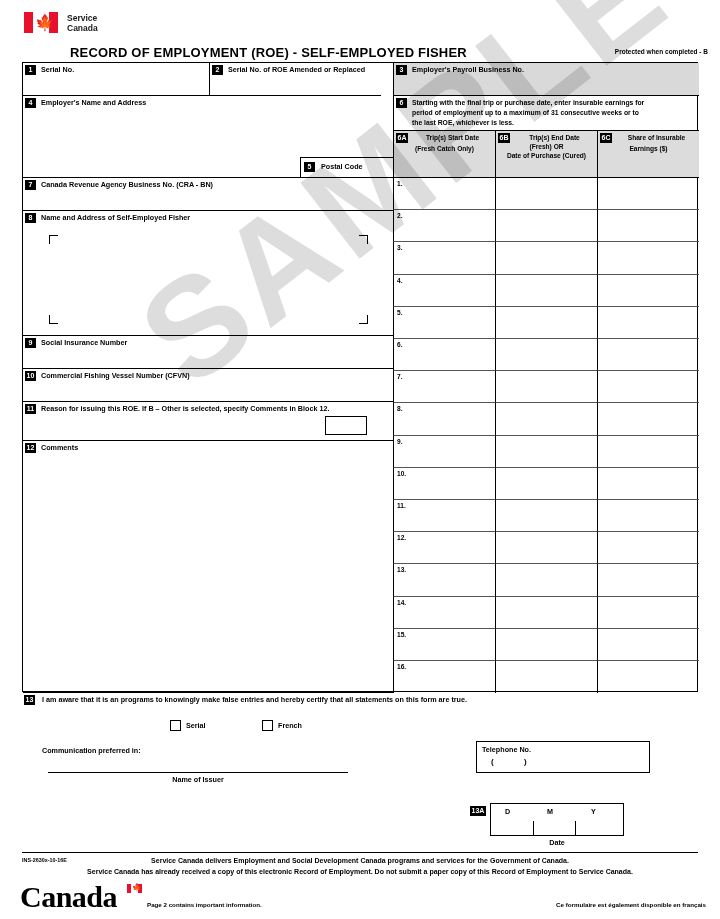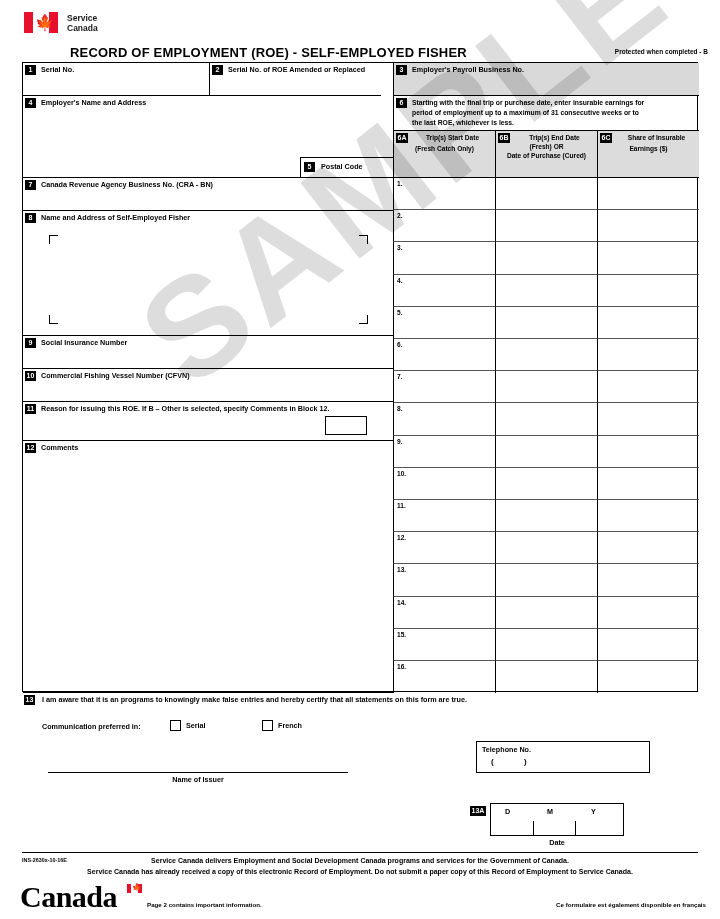--- a/index.html
+++ b/index.html
@@ -577,21 +577,21 @@
           <span class="rownum" style="left: 6px; top: 2px; font-weight: normal;"></span>
         </div>
       </div>
 
   </div>
 
   <div id="block13">
     <span class="blocknum" style="left:24px;top:695px;">13</span>
     <span id="cert-text" style="left:42px;top:695px;">I am aware that it is an programs to knowingly make false entries and hereby certify that all statements on this form are true.</span>
 
-    <span id="comm-label" style="left:42px;top:722px;">Communication preferred in:</span>
+    <span id="comm-label" style="left:42px;top:746px;">Communication preferred in:</span>
     <span class="chk" style="left:170px;top:720px;"></span>
     <span class="chk-lab" style="left:186px;top:720px;">Serial</span>
     <span class="chk" style="left:262px;top:720px;"></span>
     <span class="chk-lab" style="left:278px;top:720px;">French</span>
 
     <span id="issuer-line" style="left:48px;top:772px;width:300px;"></span>
     <span id="issuer-label" style="left:48px;top:775px;width:300px;">Name of Issuer</span>
 
     <span id="tel-box" style="left:476px;top:741px;width:174px;height:32px;">
       <span id="tel-label" style="left:5px;top:3px;">Telephone No.</span>

